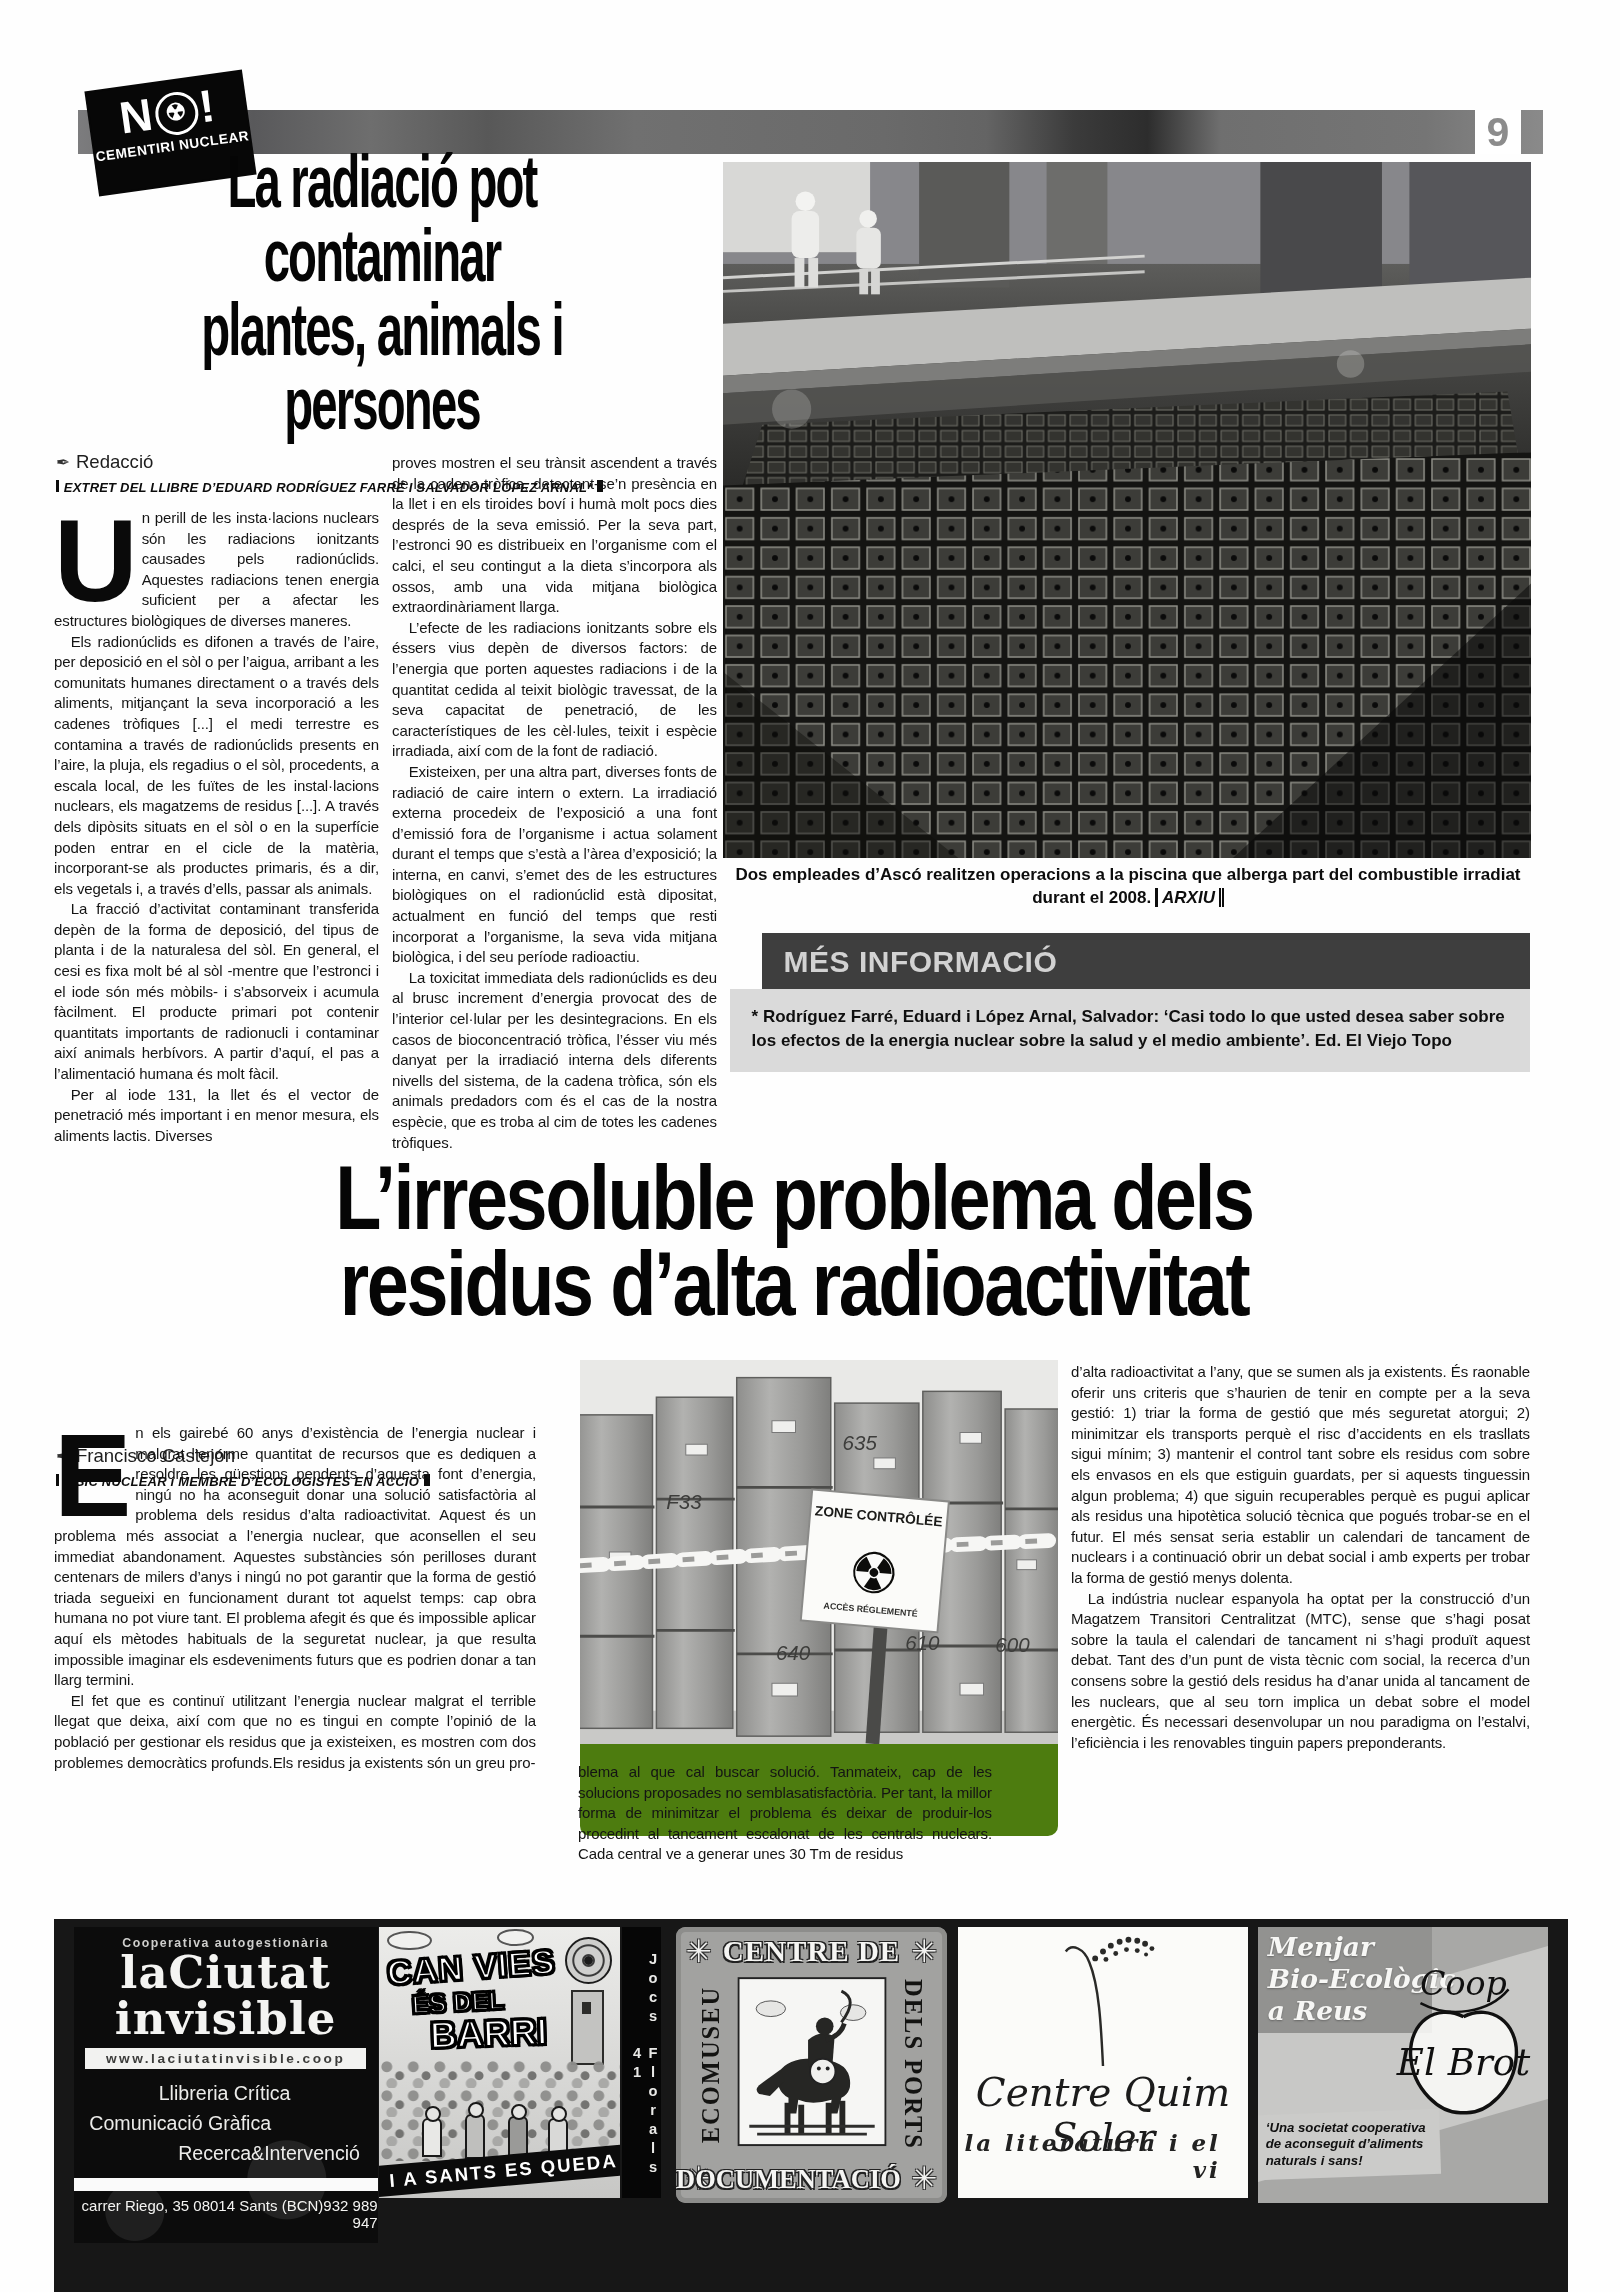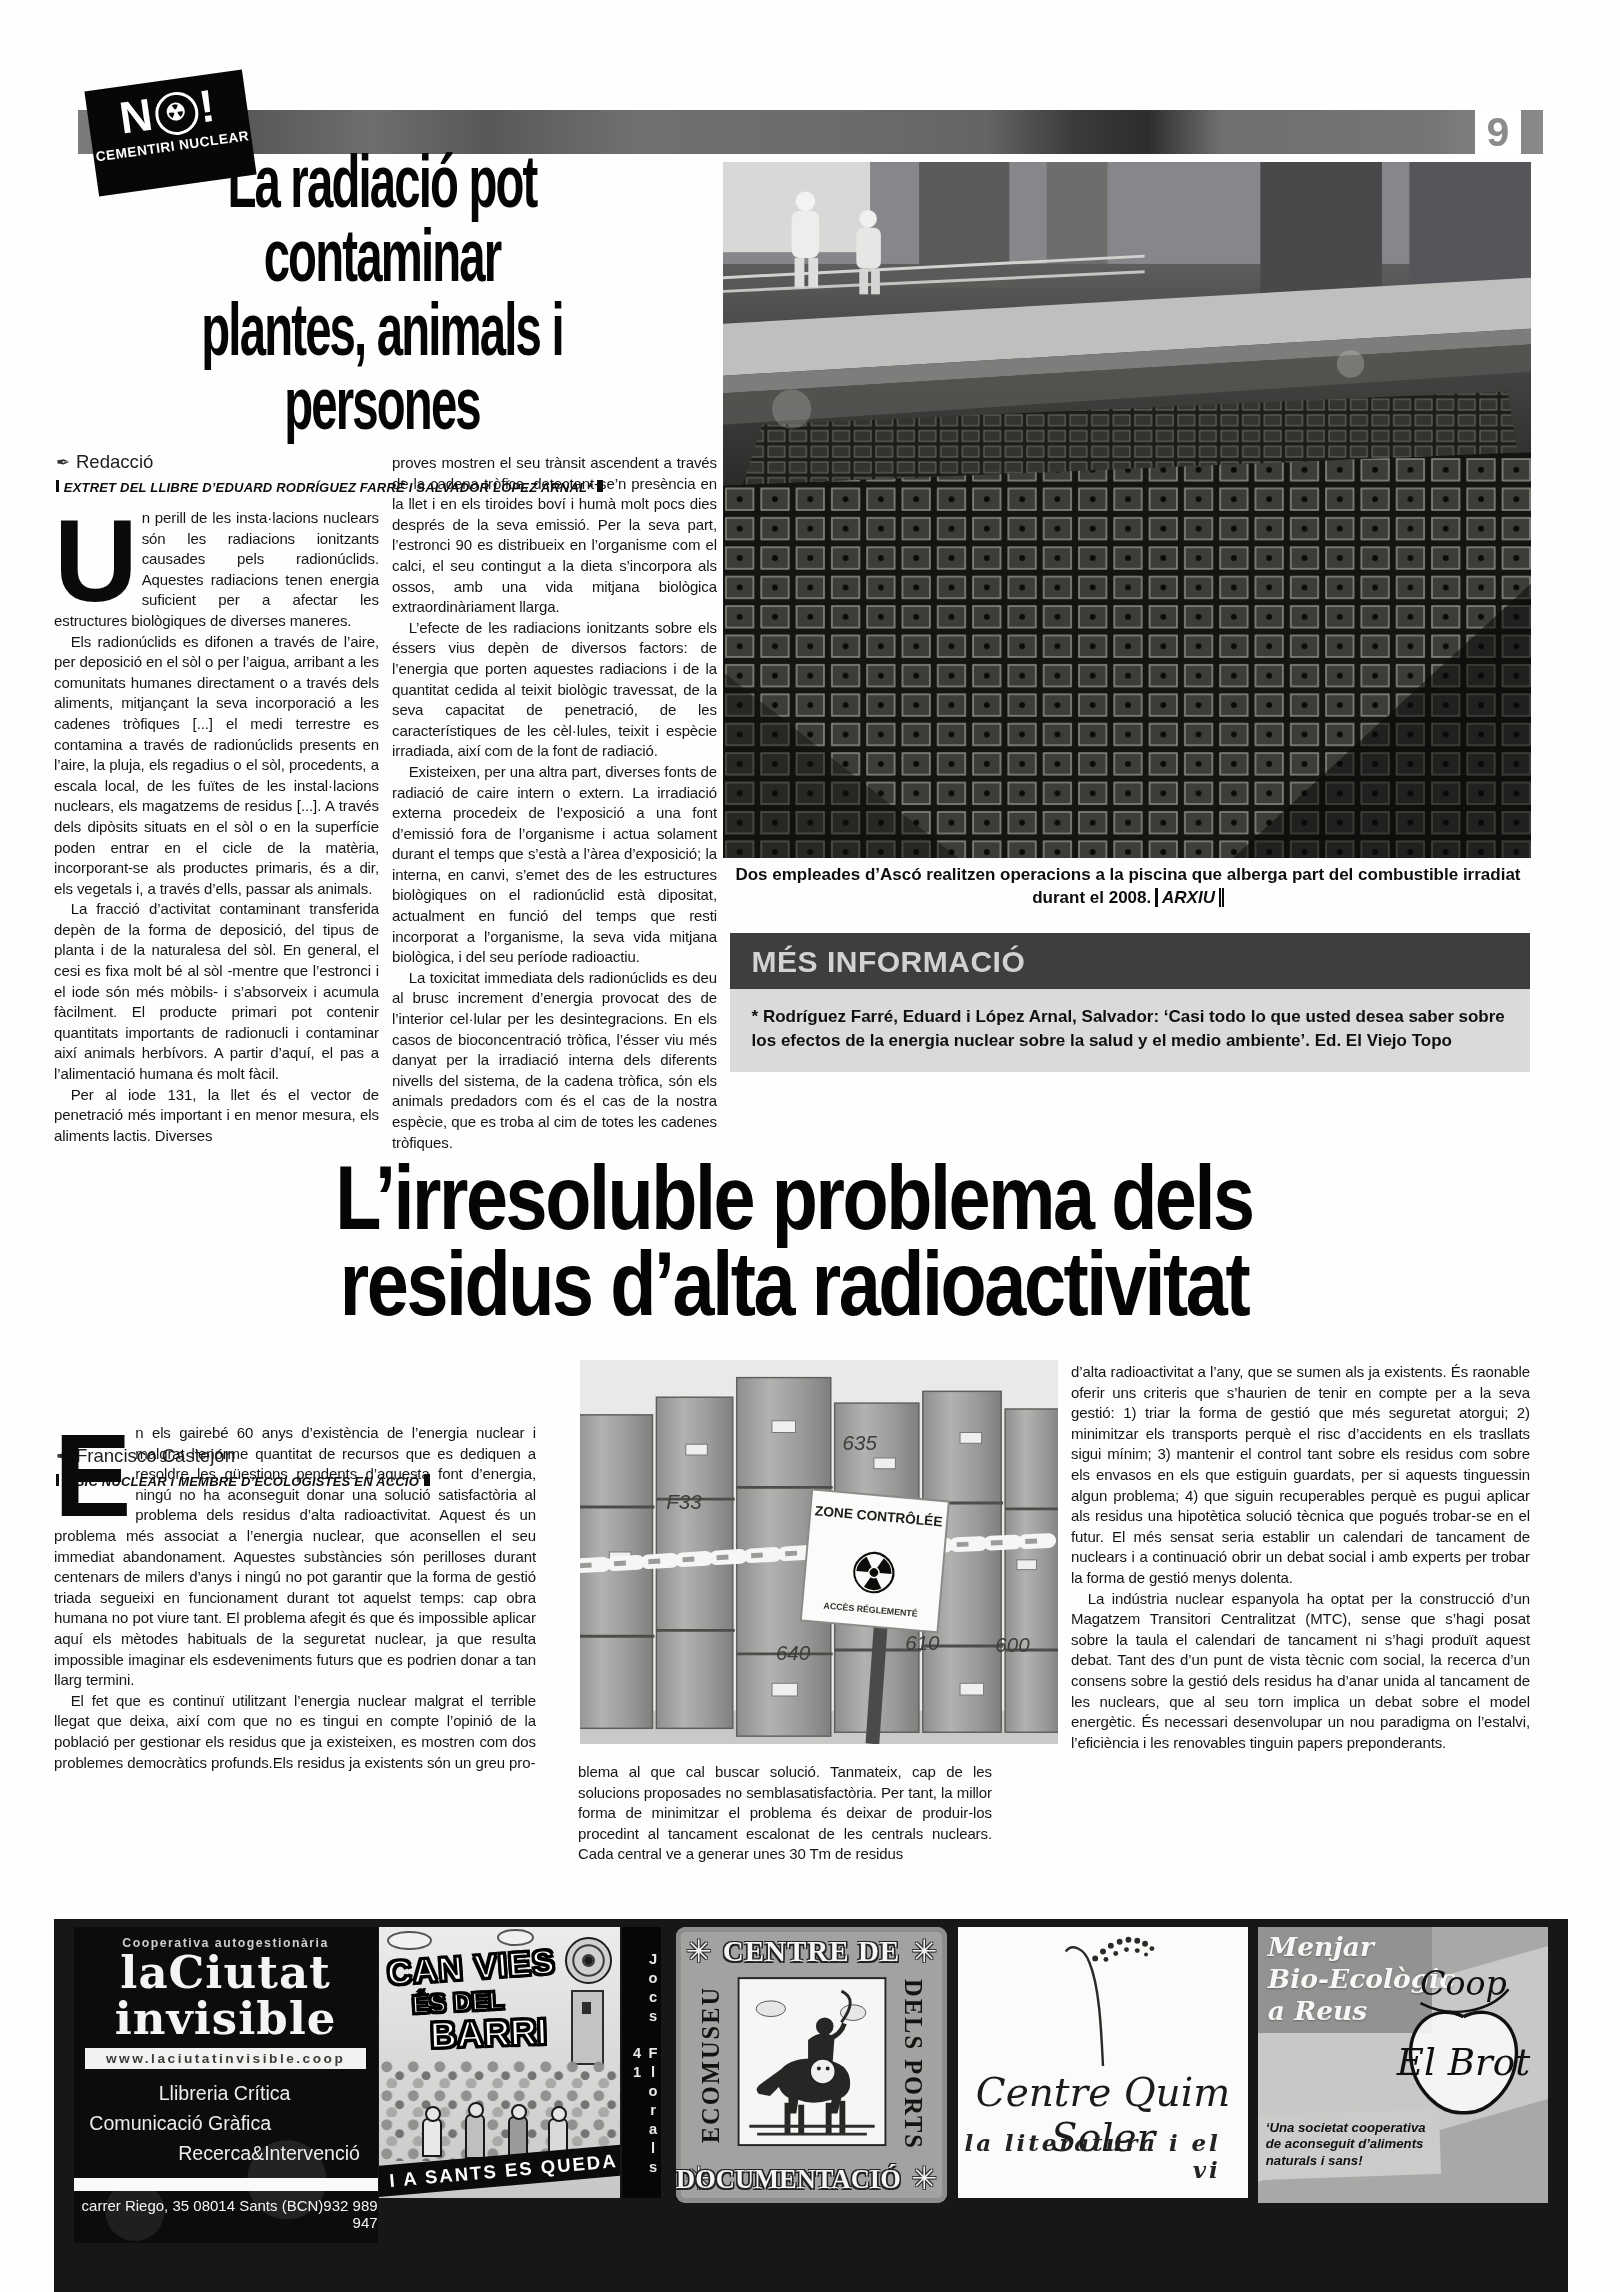--- a/index.html
+++ b/index.html
@@ -45,26 +45,26 @@
     letter-spacing:-3.9px;margin:5.9px 7.8px 0 0;color:#0a0a0a;}
 
   
   .photo1{left:723px;top:162px;width:808px;height:696px;background:#222;}
   .caption{left:727px;top:864px;width:802px;text-align:center;font-weight:bold;
     font-size:17px;line-height:22.5px;color:#0d0d0d;}
   .credit{font-style:italic;font-weight:bold;border-left:3.9px solid #0d0d0d;
     border-right:5.9px double #0d0d0d;padding:0 3.9px;margin-left:3.9px;}
   .infobox{left:730px;top:933px;width:800px;}
   .infobox-title{height:56px;background:#3e3e3e;color:#d2d2d2;font-weight:bold;
-    font-size:30px;line-height:57px;padding-left:21.6px;letter-spacing:0.5px;}
+    font-size:30px;line-height:57px;padding-left:21.6px;letter-spacing:0.5px;margin-left:32px;}
   .infobox-body{background:#dadada;padding:15.7px 21.6px 19.6px;font-weight:bold;
     font-size:17px;line-height:24px;color:#0f0f0f;}
 
   
-  .photo2{left:580px;top:1360px;width:478px;height:384px;background:#4d7c0f;border-radius:10px;}
+  .photo2{left:580px;top:1360px;width:478px;height:476px;background:#4d7c0f;border-radius:10px;}
 
   
   .adstrip{left:54px;top:1919px;width:1514px;height:420px;background:#171717;}
   .ad{position:absolute;overflow:hidden;}
   .ad1{left:19.6px;top:7.8px;width:304px;height:316px;background:
     radial-gradient(circle at 70% 80%,#232323 0 39px,transparent 40px),
     radial-gradient(circle at 20% 90%,#1f1f1f 0 29px,transparent 30px),#0c0c0c;}
   .ad1-tag{margin-top:8.8px;text-align:center;font-size:12.3px;font-weight:bold;
     letter-spacing:1.5px;color:#cfcfcd;}
   .ad1-logo{font-family:"DejaVu Serif",serif;font-weight:bold;text-align:center;

